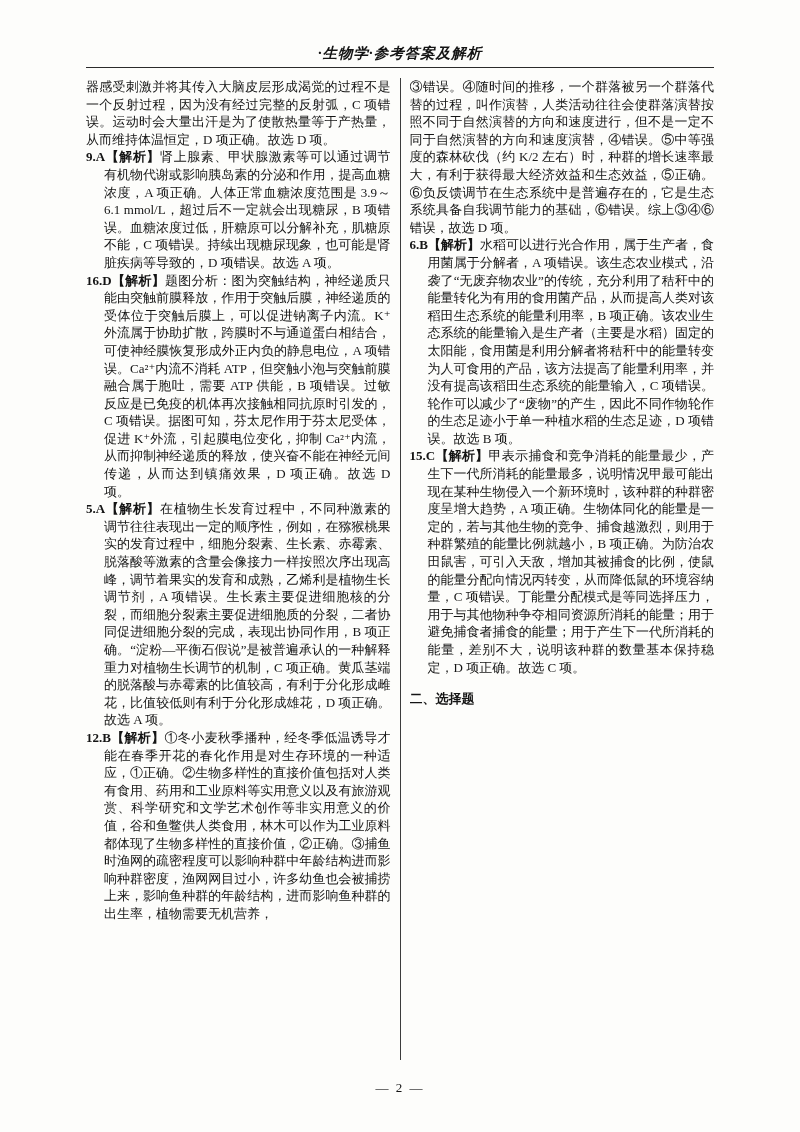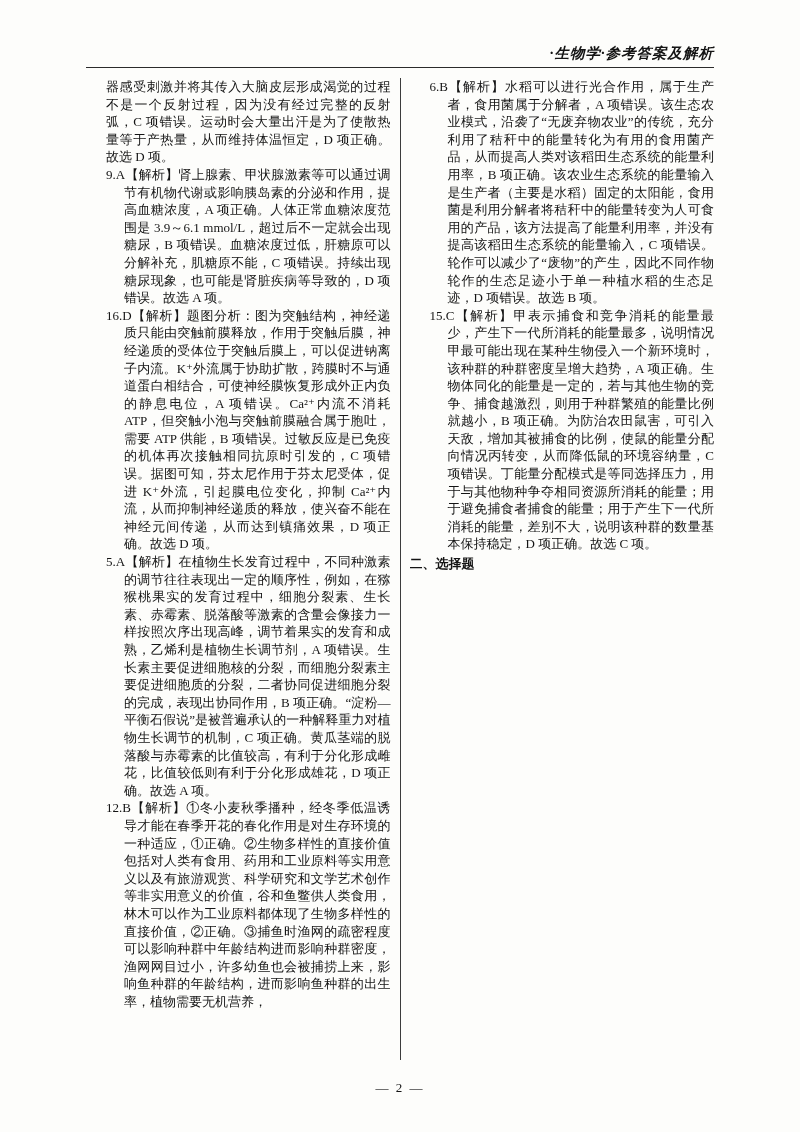--- a/index.html
+++ b/index.html
@@ -9,45 +9,44 @@
     width:800px; height:1132px;
     margin:0 auto;
     background:#fdfdfb;
     font-family:"Liberation Serif","DejaVu Serif",serif;
     color:#141414;
     overflow:hidden;
   }
   .header {
     position:absolute;
     top:44px; left:86px; right:86px;
-    display:flex; justify-content:flex-end; align-items:flex-end;
+    display:flex; justify-content:center; align-items:flex-end;
     padding-bottom:4px;
     border-bottom:1.5px solid #2b2b2b;
     font-size:14.5px;
     font-weight:bold;
     font-style:italic;
     letter-spacing:1px;
   }
   .columns {
     position:absolute;
     top:78px; left:86px; right:86px; bottom:72px;
     display:flex;
   }
   .col { flex:1 1 0; overflow:hidden; }
   .divider { width:1px; background:#3c3c3c; margin:0 9px; flex:0 0 1px; }
   .para {
     font-size:13px;
     line-height:17.6px;
     text-align:justify;
     text-justify:inter-ideograph;
-    margin-left:20px;
   }
   .para.item { padding-left:18px; text-indent:-18px; }
-  .para.heading { font-weight:bold; margin:2px 0; }
-  .para b { font-weight:normal; }
+  .para.heading { font-weight:bold; margin:14px 0; }
+  .para b { font-weight:bold; }
   .footer {
     position:absolute;
     bottom:36px; left:0; right:0;
     text-align:center;
     font-size:13px;
     letter-spacing:2px;
   }
 </style>
 </head>
 <body>
@@ -61,20 +60,21 @@
   <div class="columns">
     <div class="col">
         <p class="para cont"><span>器感受刺激并将其传入大脑皮层形成渴觉的过程不是一个反射过程，因为没有经过完整的反射弧，C 项错误。运动时会大量出汗是为了使散热量等于产热量，从而维持体温恒定，D 项正确。故选 D 项。</span></p>
         <p class="para item"><b>9.A【解析】</b><span>肾上腺素、甲状腺激素等可以通过调节有机物代谢或影响胰岛素的分泌和作用，提高血糖浓度，A 项正确。人体正常血糖浓度范围是 3.9～6.1 mmol/L，超过后不一定就会出现糖尿，B 项错误。血糖浓度过低，肝糖原可以分解补充，肌糖原不能，C 项错误。持续出现糖尿现象，也可能是肾脏疾病等导致的，D 项错误。故选 A 项。</span></p>
         <p class="para item"><b>16.D【解析】</b><span>题图分析：图为突触结构，神经递质只能由突触前膜释放，作用于突触后膜，神经递质的受体位于突触后膜上，可以促进钠离子内流。K⁺外流属于协助扩散，跨膜时不与通道蛋白相结合，可使神经膜恢复形成外正内负的静息电位，A 项错误。Ca²⁺内流不消耗 ATP，但突触小泡与突触前膜融合属于胞吐，需要 ATP 供能，B 项错误。过敏反应是已免疫的机体再次接触相同抗原时引发的，C 项错误。据图可知，芬太尼作用于芬太尼受体，促进 K⁺外流，引起膜电位变化，抑制 Ca²⁺内流，从而抑制神经递质的释放，使兴奋不能在神经元间传递，从而达到镇痛效果，D 项正确。故选 D 项。</span></p>
         <p class="para item"><b>5.A【解析】</b><span>在植物生长发育过程中，不同种激素的调节往往表现出一定的顺序性，例如，在猕猴桃果实的发育过程中，细胞分裂素、生长素、赤霉素、脱落酸等激素的含量会像接力一样按照次序出现高峰，调节着果实的发育和成熟，乙烯利是植物生长调节剂，A 项错误。生长素主要促进细胞核的分裂，而细胞分裂素主要促进细胞质的分裂，二者协同促进细胞分裂的完成，表现出协同作用，B 项正确。“淀粉—平衡石假说”是被普遍承认的一种解释重力对植物生长调节的机制，C 项正确。黄瓜茎端的脱落酸与赤霉素的比值较高，有利于分化形成雌花，比值较低则有利于分化形成雄花，D 项正确。故选 A 项。</span></p>
         <p class="para item"><b>12.B【解析】</b><span>①冬小麦秋季播种，经冬季低温诱导才能在春季开花的春化作用是对生存环境的一种适应，①正确。②生物多样性的直接价值包括对人类有食用、药用和工业原料等实用意义以及有旅游观赏、科学研究和文学艺术创作等非实用意义的价值，谷和鱼鳖供人类食用，林木可以作为工业原料都体现了生物多样性的直接价值，②正确。③捕鱼时渔网的疏密程度可以影响种群中年龄结构进而影响种群密度，渔网网目过小，许多幼鱼也会被捕捞上来，影响鱼种群的年龄结构，进而影响鱼种群的出生率，植物需要无机营养，</span></p>
       </div>
     <div class="divider"></div>
     <div class="col">
+        <p class="para cont"><span>③错误。④随时间的推移，一个群落被另一个群落代替的过程，叫作演替，人类活动往往会使群落演替按照不同于自然演替的方向和速度进行，但不是一定不同于自然演替的方向和速度演替，④错误。⑤中等强度的森林砍伐（约 K/2 左右）时，种群的增长速率最大，有利于获得最大经济效益和生态效益，⑤正确。⑥负反馈调节在生态系统中是普遍存在的，它是生态系统具备自我调节能力的基础，⑥错误。综上③④⑥错误，故选 D 项。</span></p>
         <p class="para item"><b>6.B【解析】</b><span>水稻可以进行光合作用，属于生产者，食用菌属于分解者，A 项错误。该生态农业模式，沿袭了“无废弃物农业”的传统，充分利用了秸秆中的能量转化为有用的食用菌产品，从而提高人类对该稻田生态系统的能量利用率，B 项正确。该农业生态系统的能量输入是生产者（主要是水稻）固定的太阳能，食用菌是利用分解者将秸秆中的能量转变为人可食用的产品，该方法提高了能量利用率，并没有提高该稻田生态系统的能量输入，C 项错误。轮作可以减少了“废物”的产生，因此不同作物轮作的生态足迹小于单一种植水稻的生态足迹，D 项错误。故选 B 项。</span></p>
         <p class="para item"><b>15.C【解析】</b><span>甲表示捕食和竞争消耗的能量最少，产生下一代所消耗的能量最多，说明情况甲最可能出现在某种生物侵入一个新环境时，该种群的种群密度呈增大趋势，A 项正确。生物体同化的能量是一定的，若与其他生物的竞争、捕食越激烈，则用于种群繁殖的能量比例就越小，B 项正确。为防治农田鼠害，可引入天敌，增加其被捕食的比例，使鼠的能量分配向情况丙转变，从而降低鼠的环境容纳量，C 项错误。丁能量分配模式是等同选择压力，用于与其他物种争夺相同资源所消耗的能量；用于避免捕食者捕食的能量；用于产生下一代所消耗的能量，差别不大，说明该种群的数量基本保持稳定，D 项正确。故选 C 项。</span></p>
         <p class="para heading"><span>二、选择题</span></p>
       </div>
   </div>
 
   <div class="footer">— 2 —</div>
 </div>
 
 </body></html>

